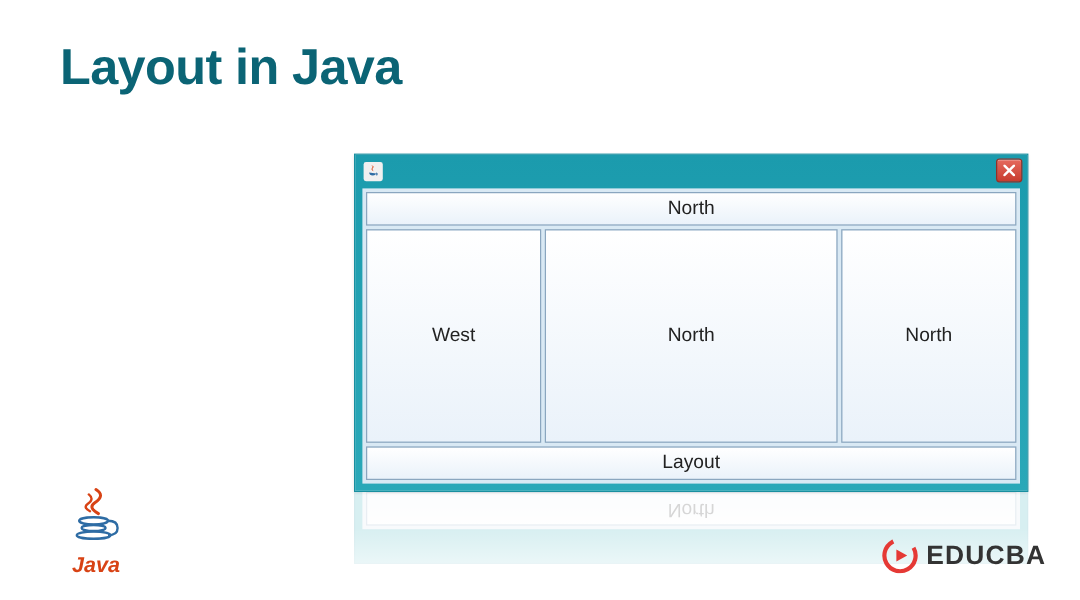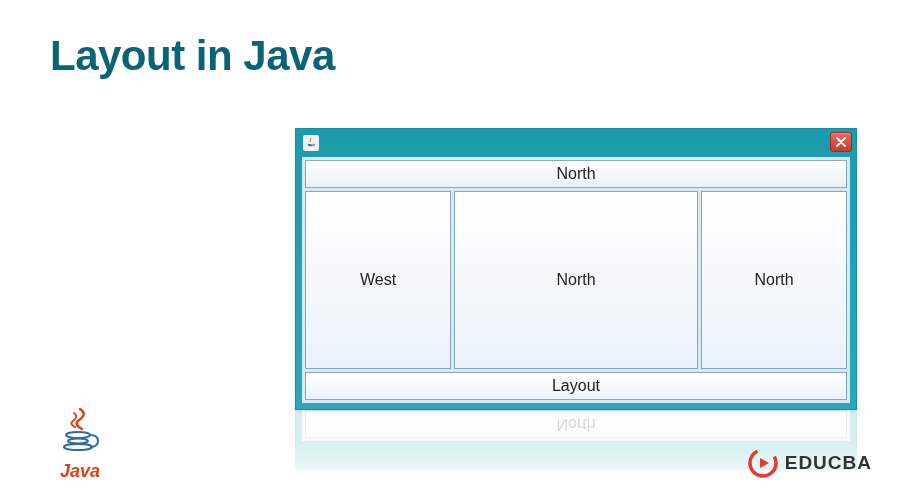--- a/index.html
+++ b/index.html
@@ -141,21 +141,21 @@
       display: flex;
       align-items: center;
       gap: 7px;
     }
     .educba-mark {
       width: 30px;
       height: 30px;
       position: relative;
     }
     .educba-text {
-      font-size: 19px;
+      font-size: 22px;
       font-weight: 700;
       color: #333;
       letter-spacing: 1px;
     }
     .fade {
       position: absolute;
       left: 0; bottom: 0; width: 100%; height: 60px;
       background: linear-gradient(rgba(255,255,255,0), rgba(255,255,255,1));
       pointer-events: none;
     }

